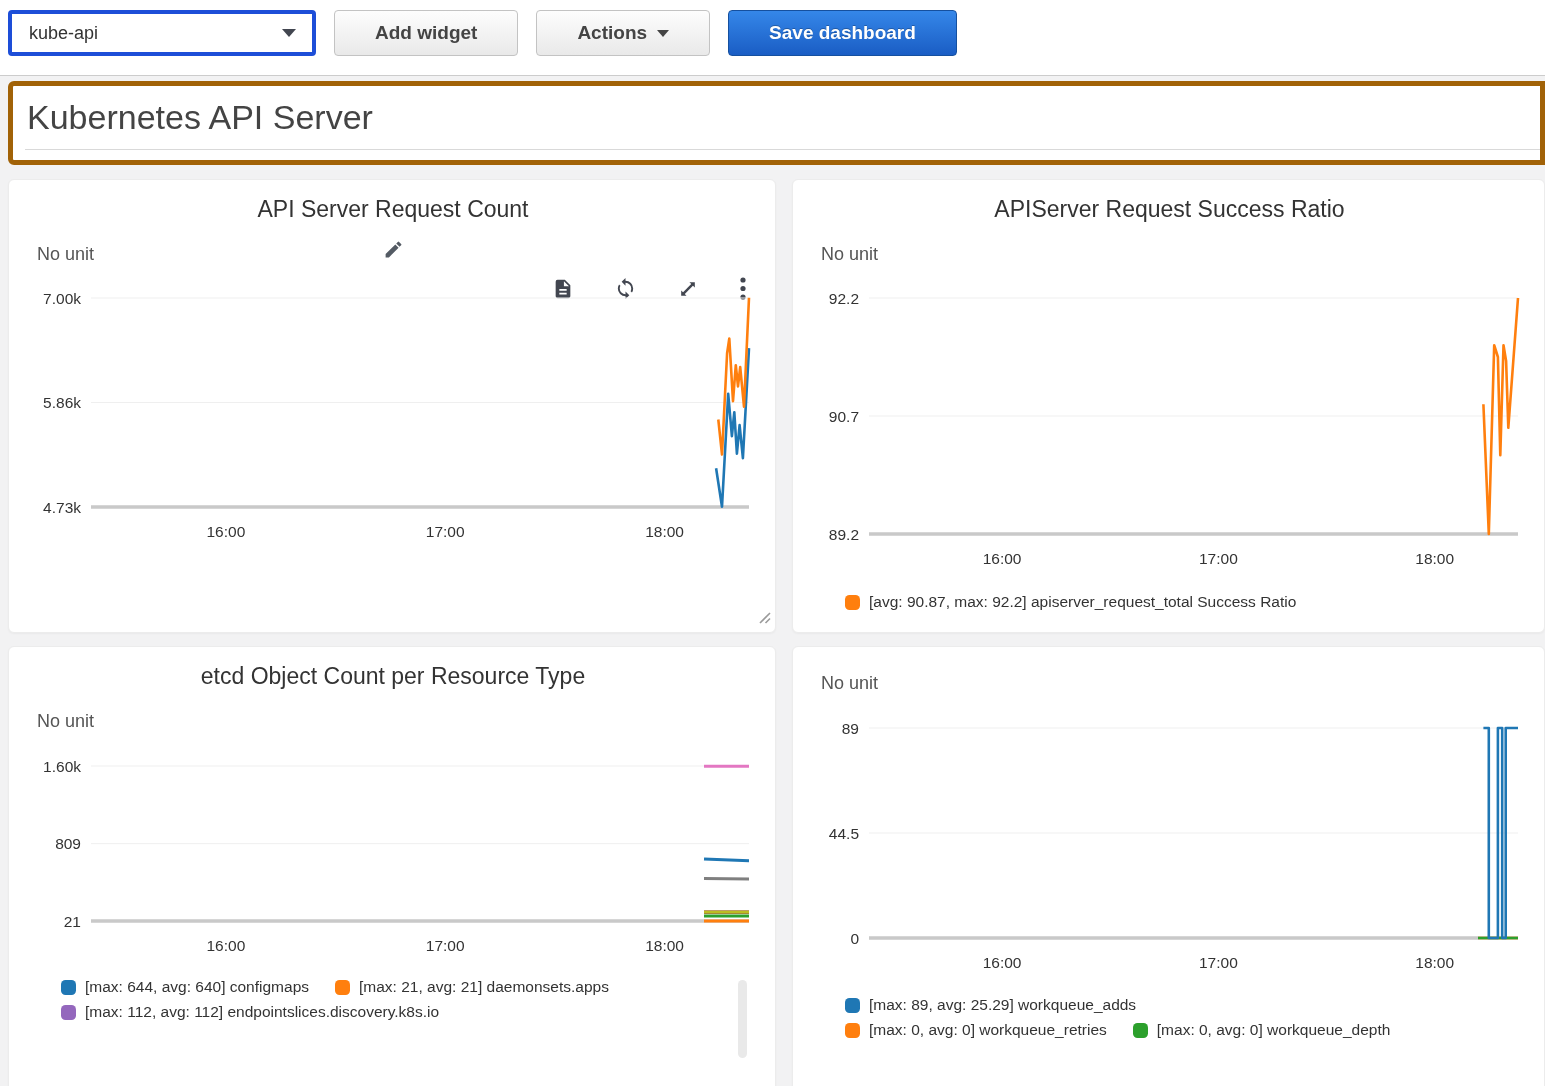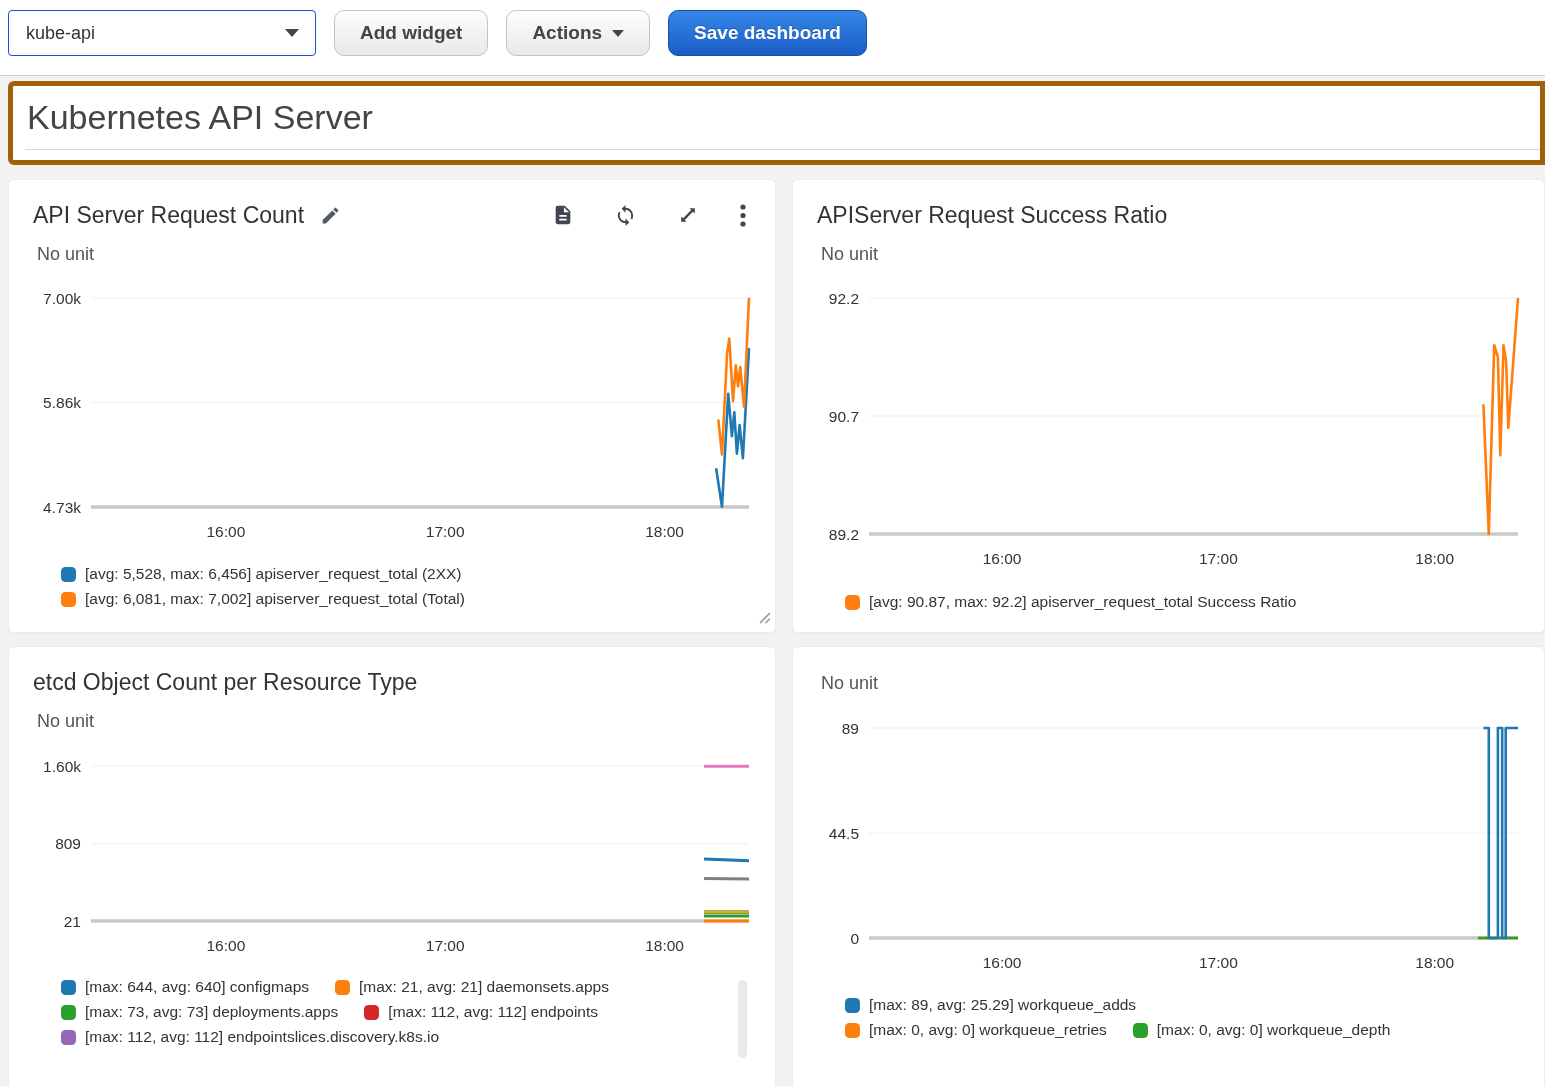--- a/index.html
+++ b/index.html
@@ -11,33 +11,33 @@
     color:#333;
   }
   
   .toolbar {
     background:#fff; border-bottom:1px solid #ccc;
     padding:10px 16px 19px 8px;
     display:flex; align-items:center; gap:18px;
   }
   .dash-select {
     width:308px; height:46px; background:#fff;
-    border:1px solid #1d4ed8; border-radius:4px;
+    border:4px solid #1d4ed8; border-radius:4px;
     display:flex; align-items:center; justify-content:space-between;
     padding:0 16px 0 17px; font-size:18px; color:#333; cursor:pointer;
   }
   .caret {
     width:0; height:0; display:inline-block;
     border-left:7px solid transparent; border-right:7px solid transparent;
     border-top:8px solid #424650;
   }
   .btn {
-    height:46px; padding:0 25px; font-size:19px; font-weight:bold; color:#444;
+    height:46px; padding:0 40px; font-size:19px; font-weight:bold; color:#444;
     background:linear-gradient(#fdfdfd,#e9e9e9);
-    border:1px solid #c3c3c3; border-radius:10px; cursor:pointer;
+    border:1px solid #c3c3c3; border-radius:4px; cursor:pointer;
     font-family:"Liberation Sans", sans-serif;
     display:inline-flex; align-items:center; gap:10px;
   }
   .btn .caret { border-top-color:#444; border-left-width:6px; border-right-width:6px; border-top-width:7px; }
   .btn.primary {
     background:linear-gradient(#3587e9,#1a5dc4);
     border-color:#15509f; color:#fff;
     text-shadow:0 -1px 0 rgba(0,0,0,.25);
   }
   
@@ -54,21 +54,21 @@
   .grid {
     display:grid; grid-template-columns:768px minmax(0,1fr);
     grid-template-rows:454px 470px;
     gap:13px 16px; margin-left:8px;
   }
   .panel {
     background:#fff; border:1px solid #ececec; border-radius:6px;
     box-shadow:0 1px 2px rgba(0,0,0,.04);
     padding:16px 22px 8px 24px; position:relative; overflow:hidden;
   }
-  .panel-head { display:flex; align-items:center; gap:16px; height:38px; }
+  .panel-head { display:flex; align-items:center; gap:16px; height:38px;flex-direction:column; }
   .panel-head h2 { margin:0; font-size:23px; font-weight:400; color:#333; white-space:nowrap; }
   .panel-actions { margin-left:auto; display:flex; align-items:center; gap:40px; padding-right:6px; }
   .icon-btn { cursor:pointer; display:inline-flex; }
   .unit { font-size:18px; color:#555; margin:10px 0 0 4px; }
   .chart { display:block; margin-top:4px; }
   
   .legend { margin-top:10px; padding-left:28px; font-size:15.5px; color:#333; position:relative; }
   .lrow { display:flex; gap:26px; margin-bottom:7px; align-items:center; }
   .litem { display:flex; align-items:center; gap:9px; cursor:pointer; white-space:nowrap; }
   .swatch { width:15px; height:15px; border-radius:4.5px; flex:0 0 auto; }
@@ -143,34 +143,20 @@
         <line x1="58" y1="238" x2="716" y2="238" stroke="#c9c9c9" stroke-width="3.5"></line>
         <polyline points="683.1,199.3 689.0,237.8 695.2,124.8 698.9,167.1 701.3,143.2 703.9,184.6 706.6,156.1 709.9,189.2 716.0,79.1" fill="none" stroke="#1f77b4" stroke-width="2.6" stroke-linejoin="round"></polyline>
         <polyline points="685.3,150.5 689.0,185.5 694.1,84.2 696.3,69.5 700.0,132.1 702.8,96.2 705.0,117.4 707.2,98.1 711.0,137.6 716.0,28.8" fill="none" stroke="#ff7f0e" stroke-width="2.6" stroke-linejoin="round"></polyline>
         <text x="48" y="34.5" text-anchor="end" fill="#333" font-size="15.5">7.00k</text>
         <text x="48" y="139" text-anchor="end" fill="#333" font-size="15.5">5.86k</text>
         <text x="48" y="243.5" text-anchor="end" fill="#333" font-size="15.5">4.73k</text>
         <text x="192.89" y="268" text-anchor="middle" fill="#333" font-size="15.5">16:00</text>
         <text x="412.2233333333332" y="268" text-anchor="middle" fill="#333" font-size="15.5">17:00</text>
         <text x="631.5566666666664" y="268" text-anchor="middle" fill="#333" font-size="15.5">18:00</text>
       </svg>
-    <div class="legend">
-        <div class="lrow">
-          <span class="litem">
-            <span class="swatch" style="background: rgb(31, 119, 180);"></span>
-            <span>[avg: 5,528, max: 6,456] apiserver_request_total (2XX)</span>
-          </span>
-        </div>
-        <div class="lrow">
-          <span class="litem">
-            <span class="swatch" style="background: rgb(255, 127, 14);"></span>
-            <span>[avg: 6,081, max: 7,002] apiserver_request_total (Total)</span>
-          </span>
-        </div>
-      </div>
     <span class="resize-handle">
       <svg width="15" height="15" viewBox="0 0 15 15">
         <line x1="4" y1="14" x2="14" y2="4" stroke="#9a9a9a" stroke-width="1.6"></line>
         <line x1="9.5" y1="14" x2="14" y2="9.5" stroke="#9a9a9a" stroke-width="1.6"></line>
       </svg>
     </span>
   </section>
 
   <section class="panel">
     <header class="panel-head">
@@ -231,30 +217,20 @@
             <span class="swatch" style="background: rgb(31, 119, 180);"></span>
             <span>[max: 644, avg: 640] configmaps</span>
           </span>
           <span class="litem">
             <span class="swatch" style="background: rgb(255, 127, 14);"></span>
             <span>[max: 21, avg: 21] daemonsets.apps</span>
           </span>
         </div>
         <div class="lrow">
           <span class="litem">
-            <span class="swatch" style="background: rgb(44, 160, 44);"></span>
-            <span>[max: 73, avg: 73] deployments.apps</span>
-          </span>
-          <span class="litem">
-            <span class="swatch" style="background: rgb(214, 39, 40);"></span>
-            <span>[max: 112, avg: 112] endpoints</span>
-          </span>
-        </div>
-        <div class="lrow">
-          <span class="litem">
             <span class="swatch" style="background: rgb(148, 103, 189);"></span>
             <span>[max: 112, avg: 112] endpointslices.discovery.k8s.io</span>
           </span>
         </div>
       </div>
   </section>
 
   <section class="panel">
     <div class="unit">No unit</div>
     <svg class="chart" width="707" height="288">

